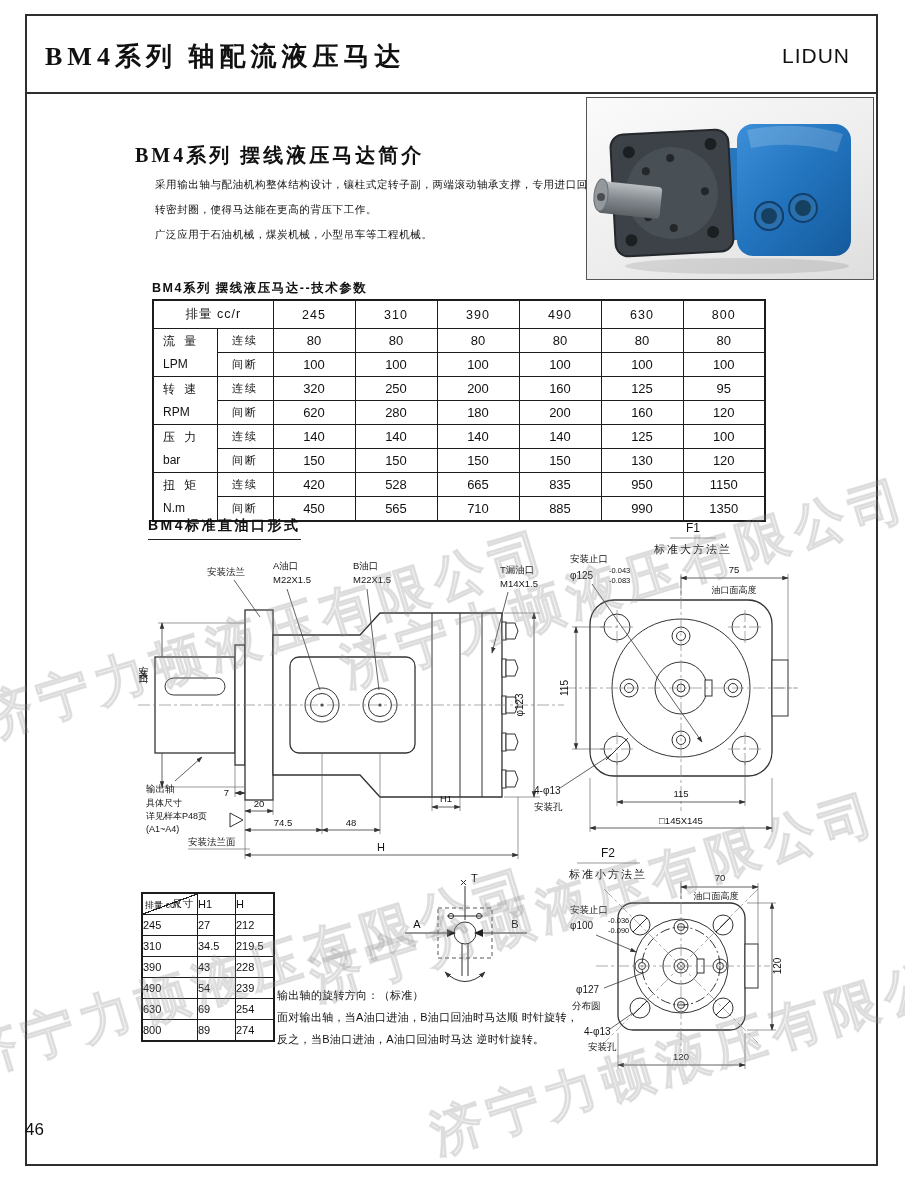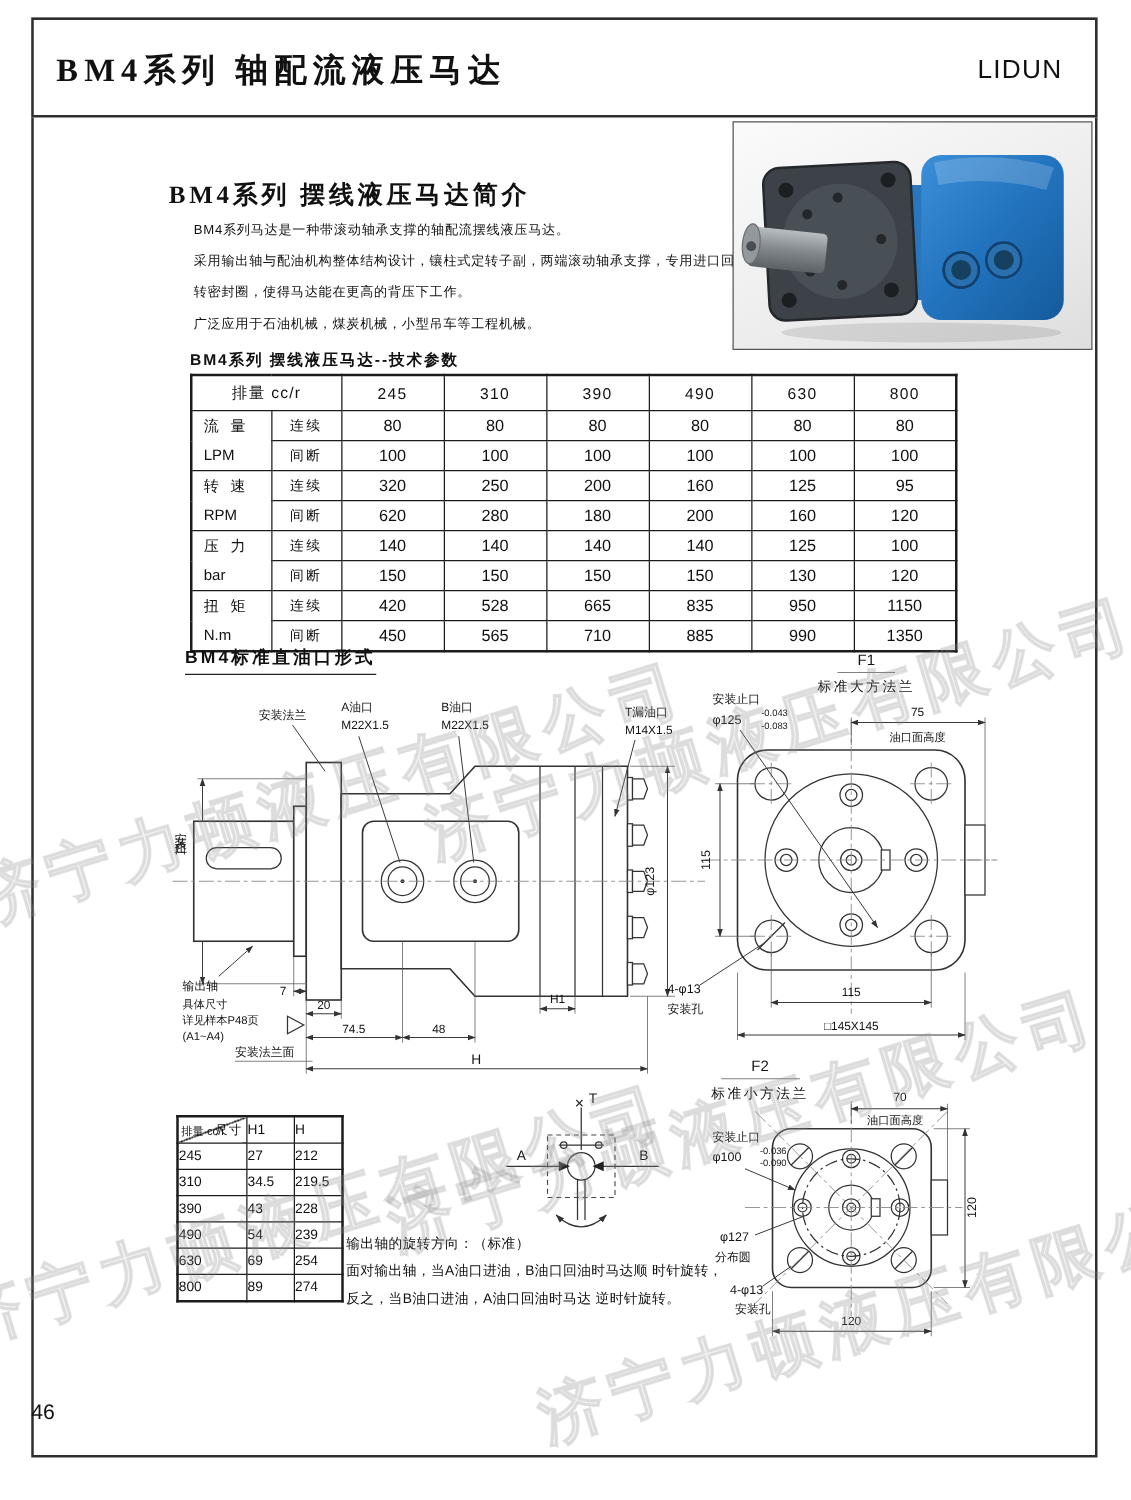--- a/index.html
+++ b/index.html
@@ -128,21 +128,20 @@
       <g>
         <rect x="12" y="86" width="62" height="32" rx="4" fill="url(#shfG)" transform="rotate(6 43 102)"></rect>
         <ellipse cx="14" cy="97" rx="7" ry="16" fill="#93989c" stroke="#6a6f74" transform="rotate(6 14 97)"></ellipse>
         <circle cx="14" cy="99" r="4" fill="#4a4e52"></circle>
       </g>
     </svg>
   </div>
 
   <div id="intro-title">BM4系列 摆线液压马达简介</div>
   <div id="intro-lines">
-      <div class="intro-line">BM4系列马达是一种带滚动轴承支撑的轴配流摆线液压马达。</div>
       <div class="intro-line">采用输出轴与配油机构整体结构设计，镶柱式定转子副，两端滚动轴承支撑，专用进口回</div>
       <div class="intro-line">转密封圈，使得马达能在更高的背压下工作。</div>
       <div class="intro-line">广泛应用于石油机械，煤炭机械，小型吊车等工程机械。</div>
     </div>
 
   <div id="spec-cap">BM4系列 摆线液压马达--技术参数</div>
   <table id="spec-tbl">
     <colgroup>
         <col style="width:64px">
         <col style="width:56px">

